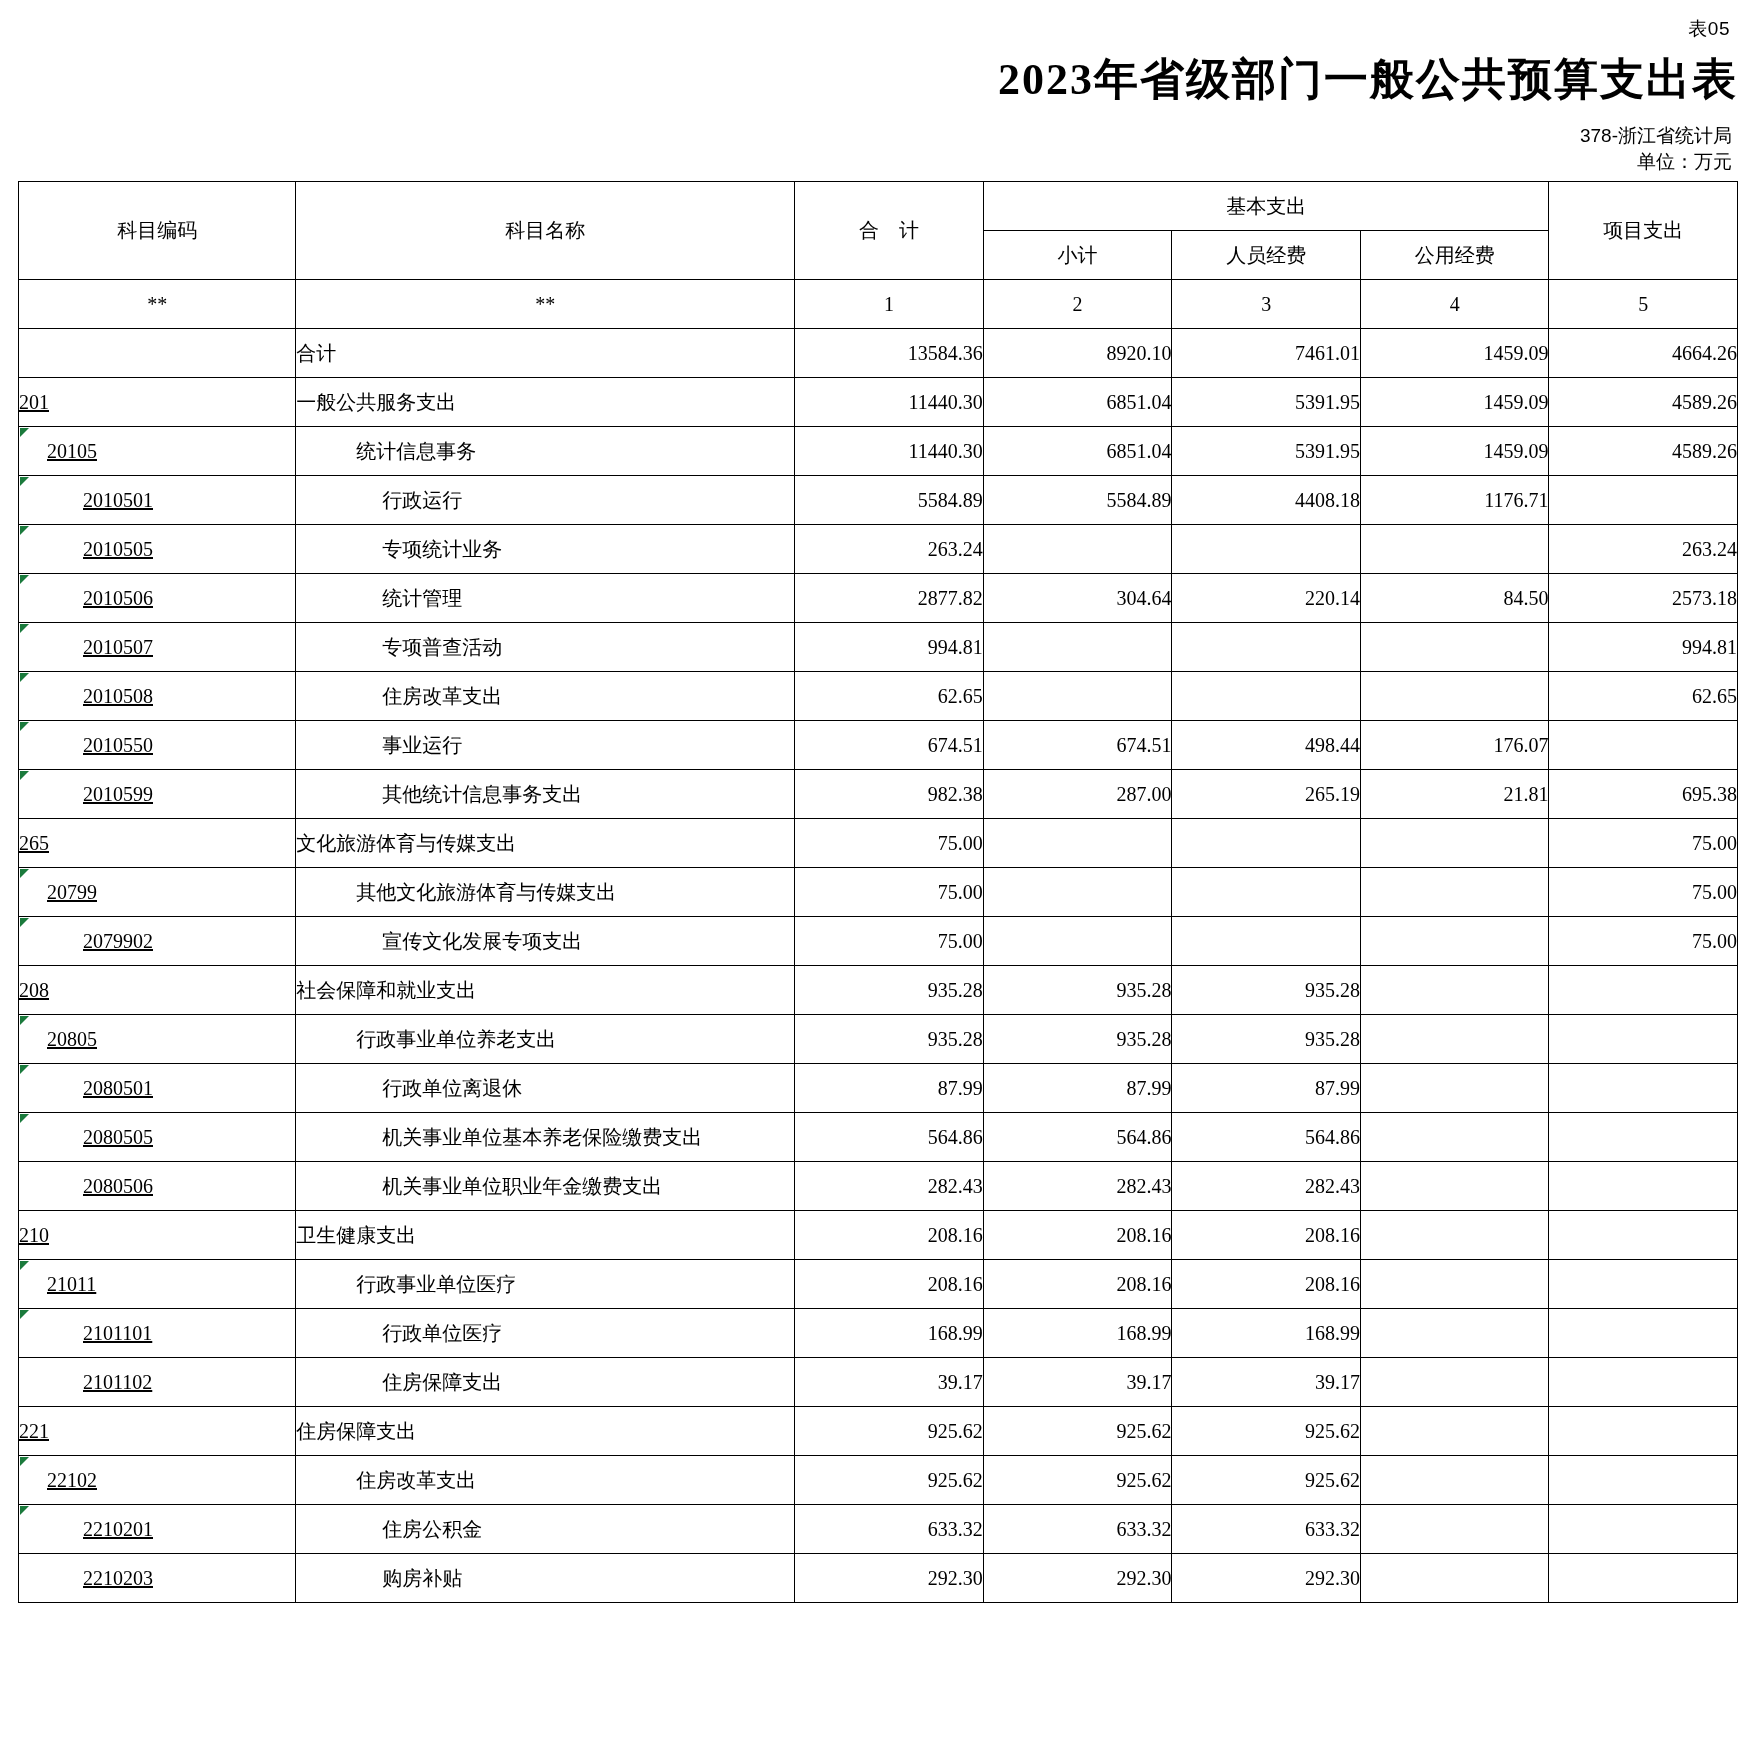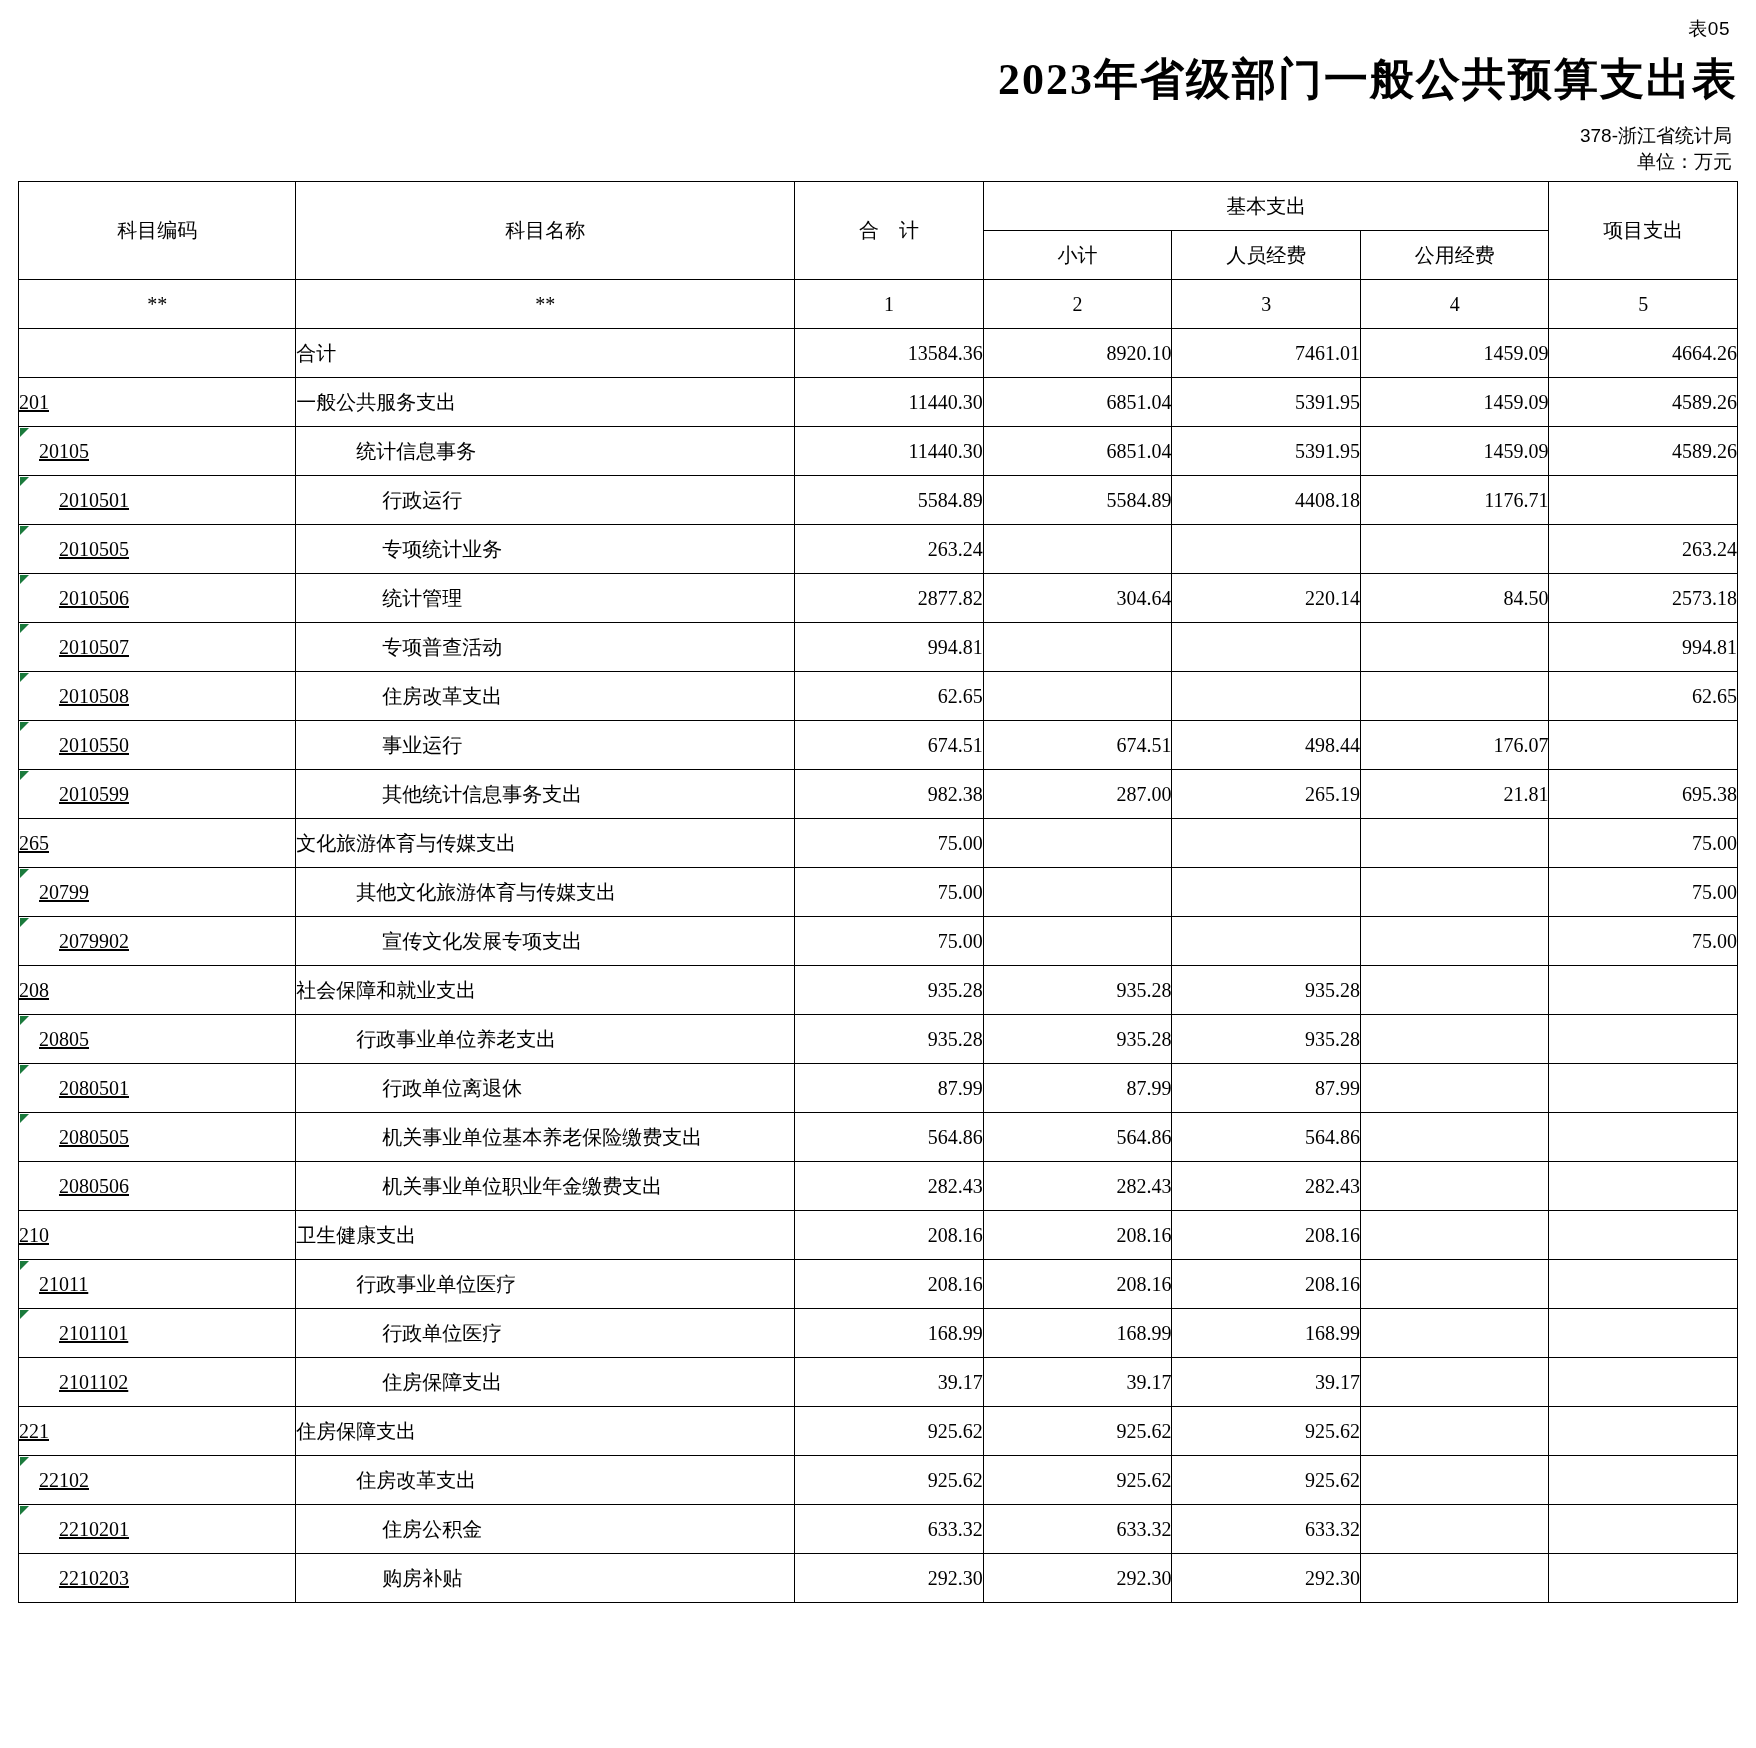--- a/index.html
+++ b/index.html
@@ -68,22 +68,22 @@
   .col-name { width: 450px; }
   .col-num  { width: 170px; }
   .col-proj { width: 170px; }
 
   td.code {
     text-align: left;
     padding-left: 10px;
     position: relative;
     text-decoration: underline;
   }
-  td.code.ind1 { padding-left: 20px; }
-  td.code.ind2 { padding-left: 40px; }
+  td.code.ind1 { padding-left: 28px; }
+  td.code.ind2 { padding-left: 64px; }
   td.name {
     text-align: left;
     padding-left: 14px;
   }
   td.name.ind1 { padding-left: 60px; }
   td.name.ind2 { padding-left: 86px; }
   td.num {
     text-align: right;
     padding-right: 12px;
     font-family: "Liberation Serif", serif;

